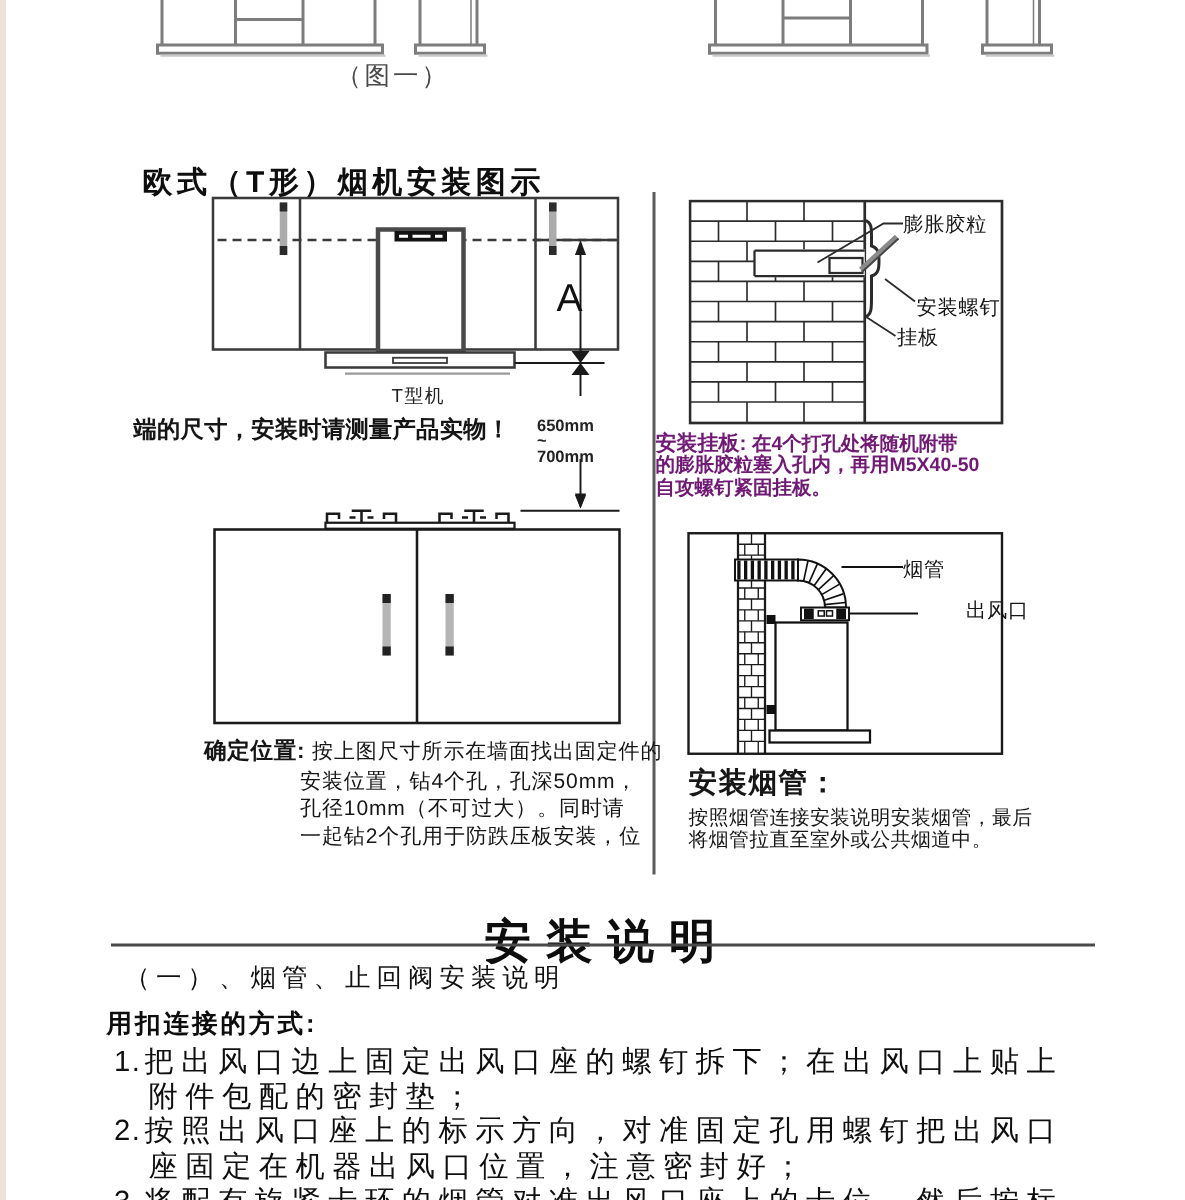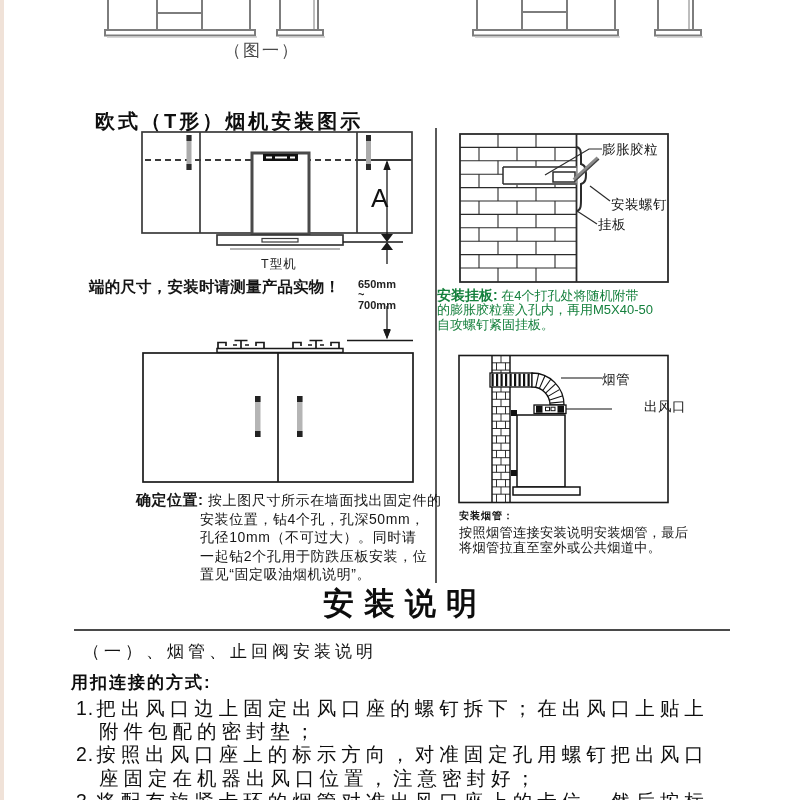--- a/index.html
+++ b/index.html
@@ -20,34 +20,34 @@
   #note-block{left:63px;top:275px;font-family:"Liberation Serif",serif;font-weight:bold;
               font-size:15.5px;line-height:24.5px;color:#151515;letter-spacing:0.2px;}
   #note-block .l2{padding-left:26px;}
   
   #v-divider{left:435px;top:128px;width:1.5px;height:455px;background:#5a5a5a;}
   
   .callout{font-size:13.5px;letter-spacing:0.5px;color:#161616;}
   #lbl-plug{left:602px;top:141px;}
   #lbl-screw{left:611px;top:196px;}
   #lbl-plate{left:598px;top:216px;}
-  #hangplate-block{left:437px;top:288px;width:250px;font-size:13px;line-height:14.3px;color:#15803d;}
+  #hangplate-block{left:437px;top:288px;width:250px;font-size:13px;line-height:14.3px;color:#701a75;font-weight:bold;}
   #hangplate-block b{font-size:14px;}
   
   #position-block{left:136px;top:491px;width:312px;font-size:14px;line-height:18.6px;letter-spacing:0.6px;color:#161616;}
   #position-block b{font-size:15px;letter-spacing:0.5px;}
   #position-block .cont{padding-left:64px;}
   
   #lbl-pipe{left:602px;top:371px;}
   #lbl-outlet{left:612px;top:398px;margin-left:32px;}
   #duct-block{left:459px;top:509px;width:230px;color:#161616;}
-  #duct-block .hd{font-size:10px;font-weight:bold;letter-spacing:1px;margin-bottom:3px;}
+  #duct-block .hd{font-size:19px;font-weight:bold;letter-spacing:1px;margin-bottom:3px;}
   #duct-block .ln{font-size:13.2px;line-height:14.5px;letter-spacing:0.3px;}
   
-  #install-title{left:60px;top:583px;width:690px;text-align:center;font-size:31px;font-weight:bold;letter-spacing:10px;color:#0d0d0d;}
+  #install-title{left:60px;top:607px;width:690px;text-align:center;font-size:31px;font-weight:bold;letter-spacing:10px;color:#0d0d0d;}
   #hr-line{left:74px;top:629px;width:656px;height:2px;background:#4a4a4a;}
   #section1-title{left:83px;top:640px;font-size:17px;letter-spacing:4px;color:#111;}
   #method-title{left:71px;top:671px;font-size:17px;font-weight:bold;letter-spacing:2px;color:#0d0d0d;}
   #items{left:76px;top:697px;width:700px;font-size:19.5px;letter-spacing:5px;color:#0f0f0f;}
   #items .iline{line-height:23.2px;height:23.2px;white-space:nowrap;}
   #items .cont{padding-left:23px;}
   #items .num{letter-spacing:1px;margin-right:2px;}
   svg{display:block;}
 </style>
 </head>
@@ -251,21 +251,20 @@
     <rect x="157" y="66" width="5.5" height="6" fill="#222"></rect>
       <rect x="157" y="101" width="5.5" height="6" fill="#222"></rect>
   </g>
 </svg>
 <div class="abs" id="position-block">
   <div class="nosel"><b>确定位置:</b>
     <span>按上图尺寸所示在墙面找出固定件的</span></div>
   <div class="nosel cont">安装位置，钻4个孔，孔深50mm，</div>
   <div class="nosel cont">孔径10mm（不可过大）。同时请</div>
   <div class="nosel cont">一起钻2个孔用于防跌压板安装，位</div>
-  <div class="nosel cont">置见“固定吸油烟机说明”。</div>
 </div>
 
 <svg class="abs" style="left:458px;top:354px;" width="213" height="150" viewBox="0 0 213 150">
   <rect x="1" y="1.5" width="209" height="147" fill="#fff" stroke="#1a1a1a" stroke-width="1.6"></rect>
 
   <g stroke="#1a1a1a">
     <line x1="34" y1="1.5" x2="34" y2="148.5" stroke-width="1.5"></line>
     <line x1="52" y1="1.5" x2="52" y2="148.5" stroke-width="1.5"></line>
     <g stroke-width="0.9">
       <line x1="34" y1="8.8" x2="52" y2="8.8"></line>

